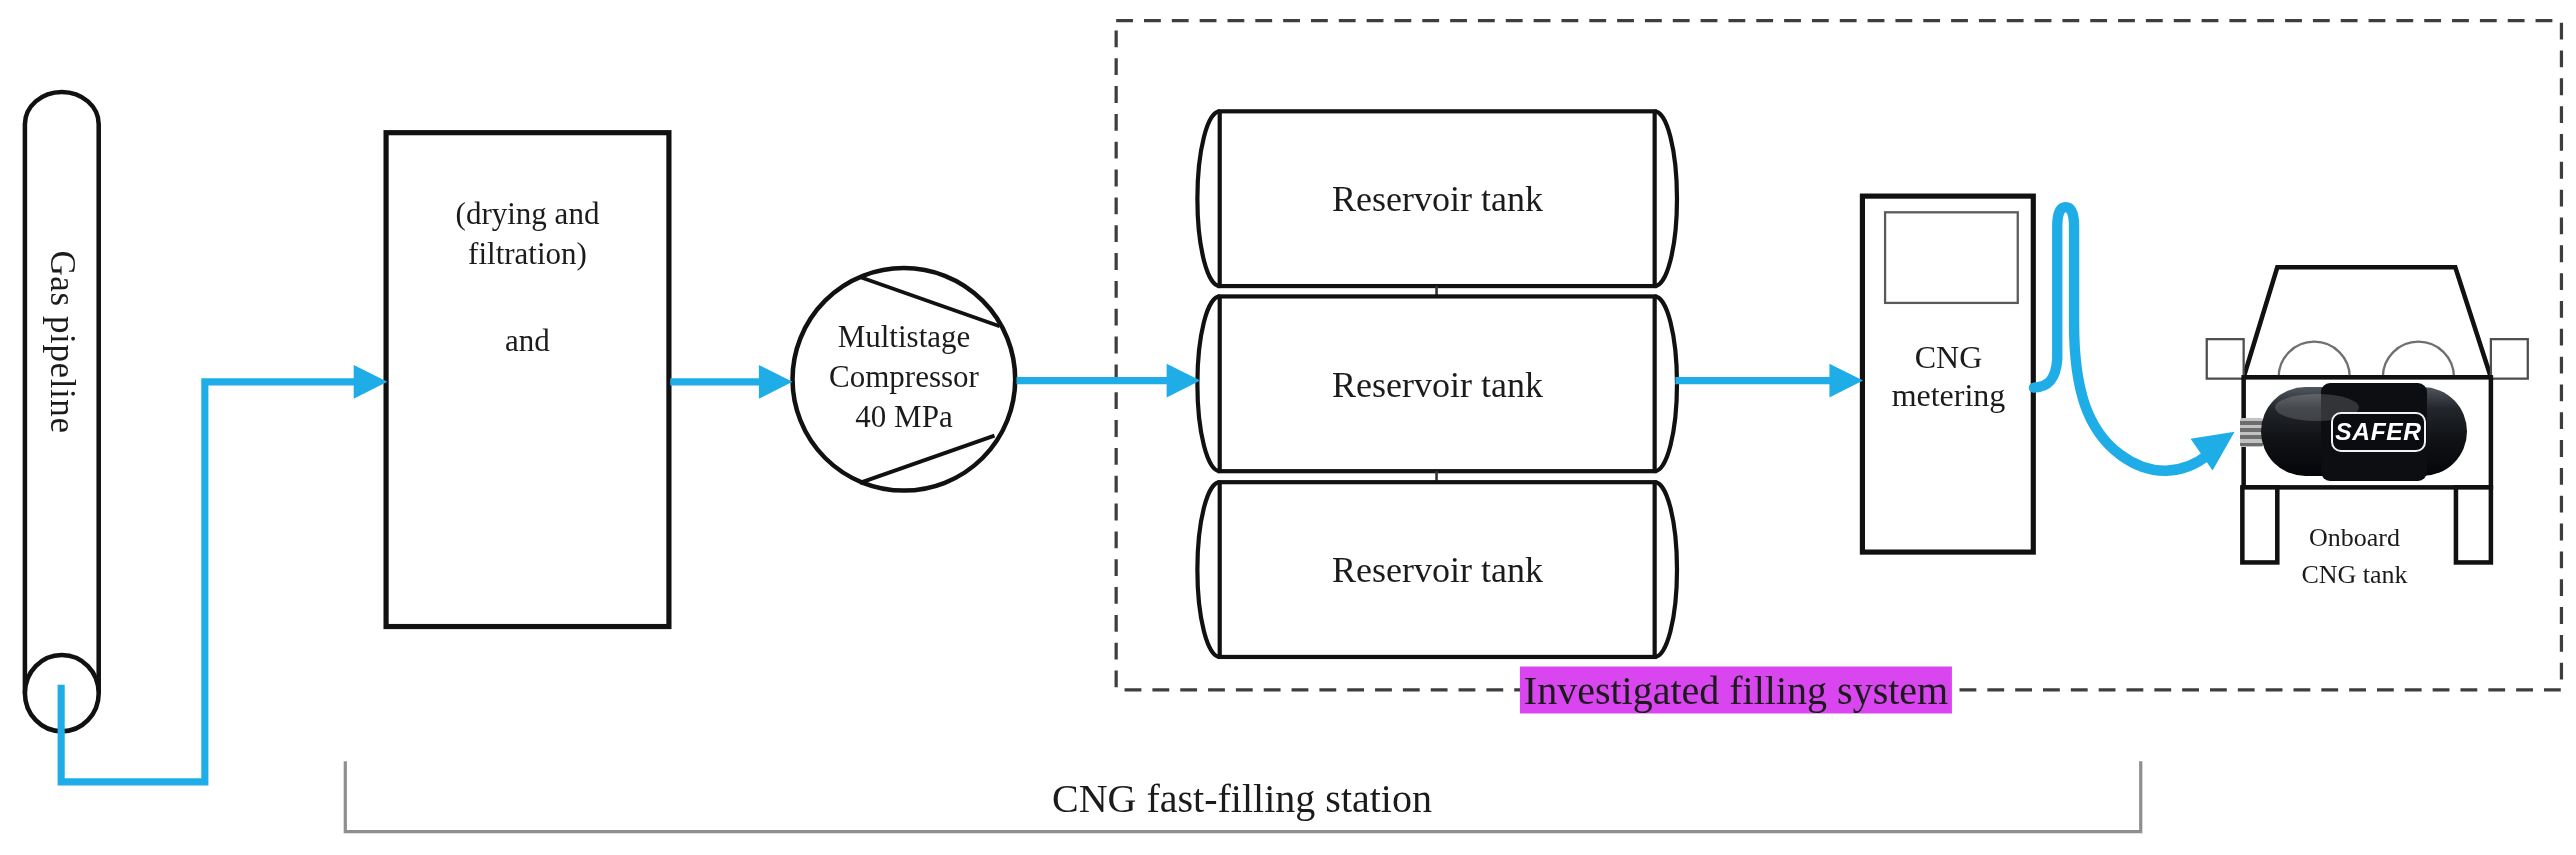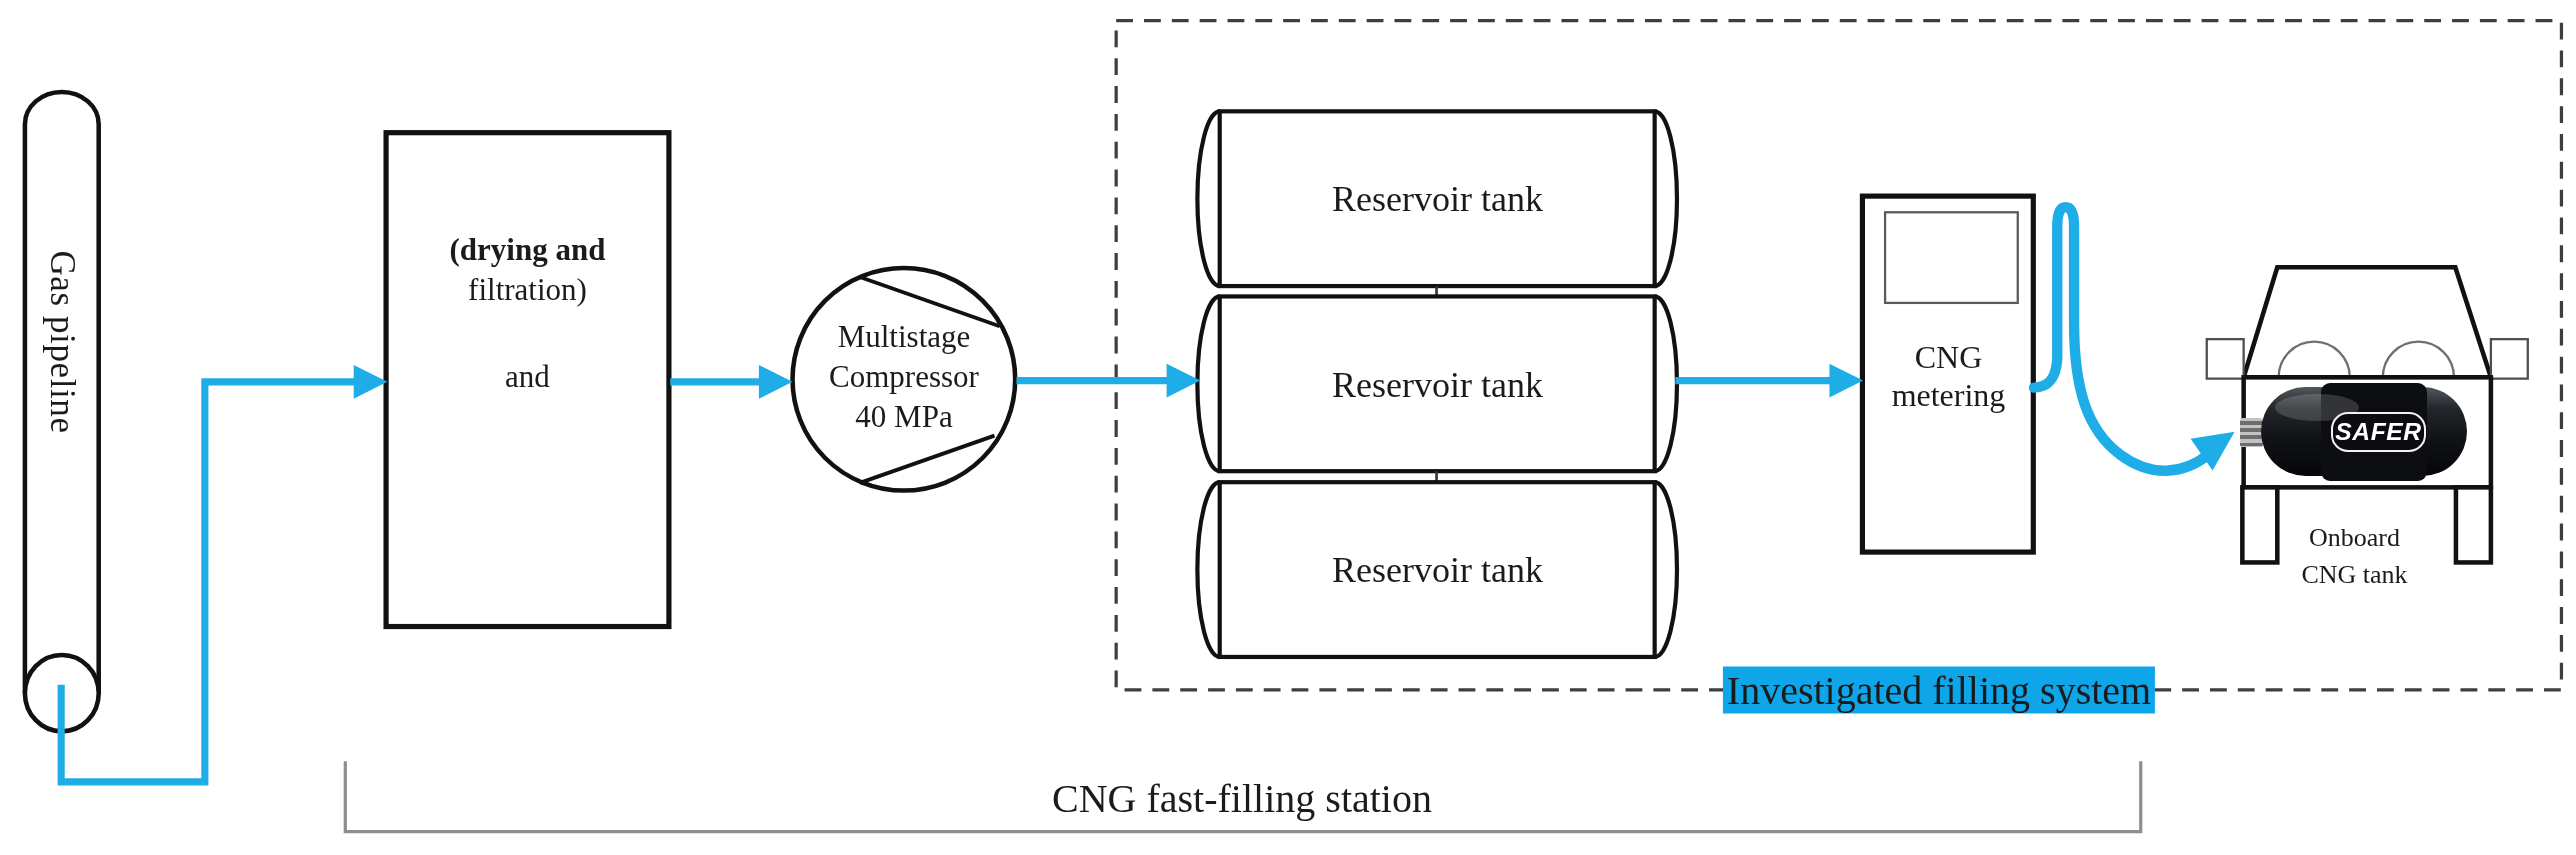--- a/index.html
+++ b/index.html
@@ -12,35 +12,35 @@
     color:#1b1b1b;
   }
   .svg-layer{position:absolute;left:0;top:0;}
   .lbl{position:absolute;text-align:center;}
   .lbl-gas-pipeline{
     left:62px;top:342px;
     transform:translate(-50%,-50%) rotate(90deg);
     font-size:35px;white-space:nowrap;letter-spacing:0.6px;
   }
   .pre-text{left:386px;top:194px;width:283px;font-size:31px;line-height:40px;}
-  .pre-text .gap1{margin-top:36px;font-weight:bold;}
+  .pre-text .gap1{}
   .pre-text .gap2{margin-top:47px;}
   .comp-text{left:794px;top:317px;width:220px;font-size:31px;line-height:40px;}
   .tank-label{
     left:1220px;width:435px;height:175px;
     display:flex;align-items:center;justify-content:center;
     font-size:36px;
   }
   .tank-1{top:111px;} .tank-2{top:297px;} .tank-3{top:482px;}
   .disp-text{left:1863px;top:338px;width:171px;font-size:32px;line-height:38px;}
   .lbl-investigated{
-    left:1939px;top:690px;
+    left:1736px;top:690px;
     transform:translate(-50%,-50%);
     font-size:40px;white-space:nowrap;
-    background:#0ea5e9;padding:0 3.9px;
+    background:#d946ef;padding:0 3.9px;
   }
   .lbl-station{
     left:1242px;top:798px;
     transform:translate(-50%,-50%);
     font-size:40px;white-space:nowrap;
   }
   .onboard-text{left:2279px;top:519px;width:151px;font-size:26px;line-height:37px;}
 
   
   .cng-tank{
@@ -56,21 +56,21 @@
     position:absolute;left:14.2px;top:6.5px;width:84px;height:27px;
     border-radius:50%;background:rgba(255,255,255,0.16);
   }
   .tank-valve{
     position:absolute;left:2240px;top:418px;width:23px;height:28.5px;
     background:repeating-linear-gradient(180deg,#c2c2c2 0 3.2px,#6d6d6d 3.2px 7.1px);
     border-radius:2.6px;
   }
   .safer-label{
     position:absolute;left:2331px;top:412px;width:91px;height:36px;
-    background:#0b0c0f;border:2.6px solid #f2f2f2;border-radius:17px;
+    background:#0b0c0f;border:2.6px solid #f2f2f2;border-radius:10px;
     display:flex;align-items:center;justify-content:center;
     font-family:"Liberation Sans", sans-serif;
     font-style:italic;font-weight:700;font-size:24.6px;
     letter-spacing:0.6px;color:#ffffff;
   }
 </style>
 </head>
 <body>
 
 <div class="canvas">

